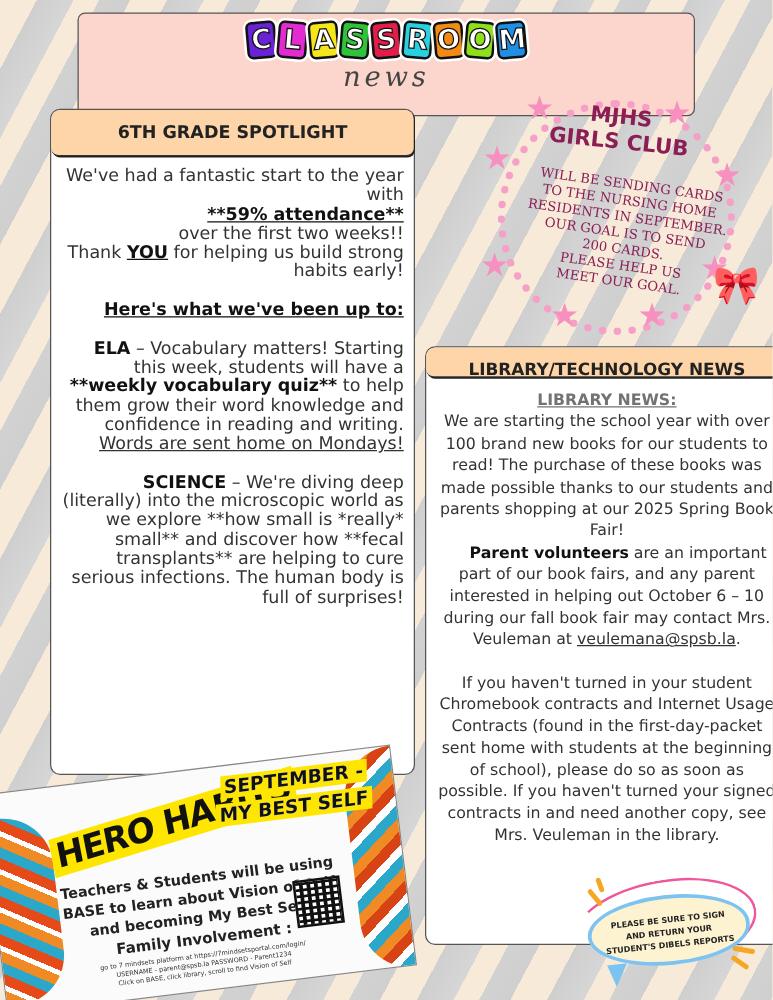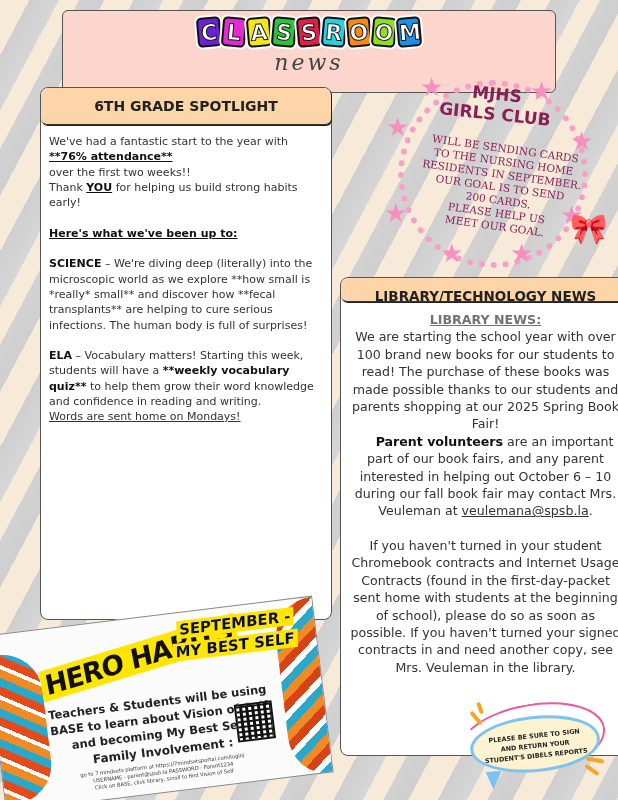--- a/index.html
+++ b/index.html
@@ -44,21 +44,21 @@
   }
   .card-header {
     background: #fdd5a8; border-bottom: 1.5px solid #333;
     border-radius: 7px 7px 6px 6px; text-align: center;
     font-family: "DejaVu Sans", sans-serif; font-weight: bold; color: #222;
     box-shadow: 1px 1px 0 #222;
   }
   .left-card { left: 17px; top: 87px; width: 292px; height: 533px; }
   .left-card .card-header { height: 37px; line-height: 36px; font-size: 14px; }
   .left-body {
-    padding: 9px 8px 0 8px; text-align: left; font-size: 11px; line-height: 15.3px; color: #333;
+    padding: 9px 8px 0 8px; text-align: right; font-size: 14px; line-height: 15.3px; color: #333;
   }
   .left-body p { margin-bottom: 15.3px; }
   .left-body b { color: #111; }
   .u { text-decoration: underline; }
   .right-card { left: 317px; top: 277px; width: 291px; height: 479px; }
   .right-card .card-header { height: 24px; line-height: 36px; font-size: 13.5px; }
   .right-body {
     padding: 9px 6px 0 6px; text-align: center; font-size: 12.6px; line-height: 17.4px; color: #333;
   }
   .right-body b { color: #111; padding-left: 18px; }
@@ -168,27 +168,27 @@
       <span style="background: rgb(31, 143, 230); transform: rotate(-5deg);">M</span>
     </div>
   <div class="news-script">news</div>
 </div>
 
 <div class="card left-card">
   <div class="card-header">6TH GRADE SPOTLIGHT</div>
   <div class="left-body">
     <p>
       <span>We've had a fantastic start to the year with</span><br>
-      <b class="u">**76% attendance**</b><br>
+      <b class="u">**59% attendance**</b><br>
       <span>over the first two weeks!!</span><br>
       <span>Thank </span><b class="u">YOU</b><span> for helping us build strong habits early!</span>
     </p>
     <p><b class="u">Here's what we've been up to:</b></p>
+    <p><b>ELA</b><span> – Vocabulary matters! Starting this week, students will have a </span><b>**weekly vocabulary quiz**</b><span> to help them grow their word knowledge and confidence in reading and writing.</span><br><span class="u">Words are sent home on Mondays!</span></p>
     <p><b>SCIENCE</b><span> – We're diving deep (literally) into the microscopic world as we explore **how small is *really* small** and discover how **fecal transplants** are helping to cure serious infections. The human body is full of surprises!</span></p>
-    <p><b>ELA</b><span> – Vocabulary matters! Starting this week, students will have a </span><b>**weekly vocabulary quiz**</b><span> to help them grow their word knowledge and confidence in reading and writing.</span><br><span class="u">Words are sent home on Mondays!</span></p>
   </div>
 </div>
 
 <div class="girls-club">
   <div class="gc-ring"></div>
   <span class="gc-star" style="left:40px;top:2px;">★</span>
   <span class="gc-star" style="left:150px;top:6px;">★</span>
   <span class="gc-star" style="left:6px;top:42px;">★</span>
   <span class="gc-star" style="left:190px;top:56px;">★</span>
   <span class="gc-star" style="left:4px;top:128px;">★</span>

